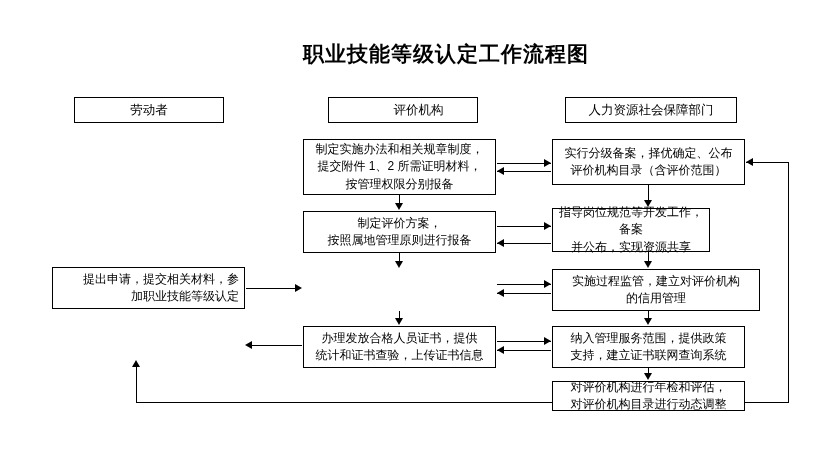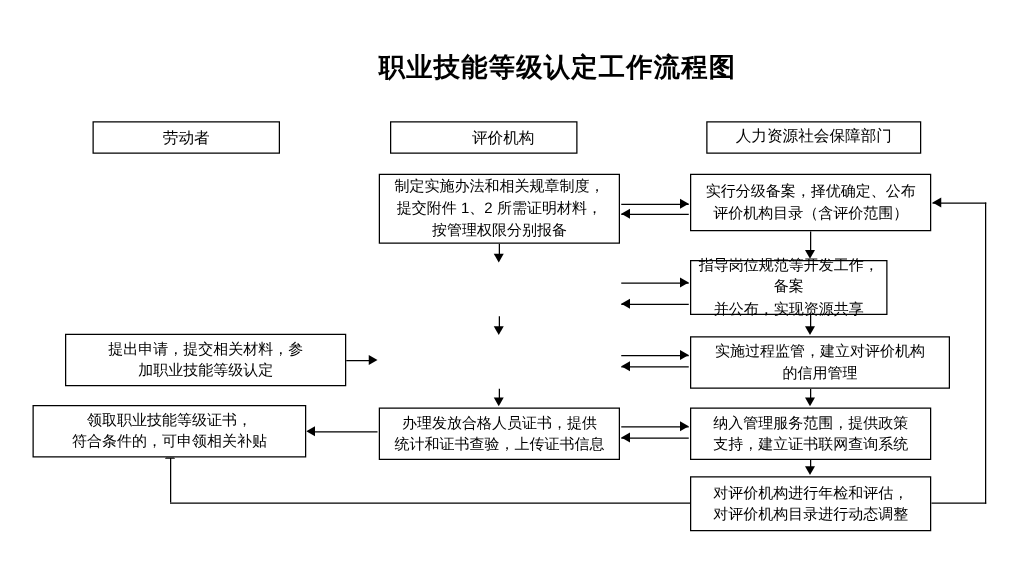--- a/index.html
+++ b/index.html
@@ -89,32 +89,36 @@
 </head>
 <body>
 
 <div id="canvas">
 
   <div class="title">职业技能等级认定工作流程图</div>
 
   <div class="box header-box" style="left:74px; top:97px; width:150px; height:26px;align-items:center;">
     <span>劳动者</span>
   </div>
-  <div class="box header-box" style="left:312px; top:97px; width:150px; height:26px;padding-left:36px;">
+  <div class="box header-box" style="left:328px; top:97px; width:150px; height:26px;padding-left:36px;">
     <span>评价机构</span>
   </div>
-  <div class="box header-box" style="left:565px; top:97px; width:172px; height:26px;font-family:Liberation Mono, monospace;">
+  <div class="box header-box" style="left:565px; top:97px; width:172px; height:26px;">
     <span>人力资源社会保障部门</span>
   </div>
 
   <div class="box" style="left:303px; top:139px; width:193px; height:56px;">
     <span>制定实施办法和相关规章制度，
 提交附件 1、2 所需证明材料，
 按管理权限分别报备</span>
   </div>
+  <div class="box" style="left:303px; top:211px; width:193px; height:42px;">
+    <span>制定评价方案，
+按照属地管理原则进行报备</span>
+  </div>
   <div class="box" style="left:552px; top:139px; width:193px; height:46px;">
     <span>实行分级备案，择优确定、公布
 评价机构目录（含评价范围）</span>
   </div>
 
   <div class="box" style="left:303px; top:326px; width:193px; height:42px;">
     <span>办理发放合格人员证书，提供
 统计和证书查验，上传证书信息</span>
   </div>
   <div class="box" style="left:552px; top:208px; width:158px; height:44px;">
@@ -122,32 +126,28 @@
 并公布，实现资源共享</span>
   </div>
   <div class="box" style="left:552px; top:269px; width:208px; height:42px;">
     <span>实施过程监管，建立对评价机构
 的信用管理</span>
   </div>
   <div class="box" style="left:552px; top:326px; width:193px; height:42px;">
     <span>纳入管理服务范围，提供政策
 支持，建立证书联网查询系统</span>
   </div>
-  <div class="box" style="left:552px; top:381px; width:193px; height:44px;">
+  <div class="box" style="left:552px; top:381px; width:193px; height:30px;">
     <span>对评价机构进行年检和评估，
 对评价机构目录进行动态调整</span>
   </div>
 
-  <div class="box" style="left:52px; top:267px; width:225px; height:42px;">
+  <div class="box" style="left:52px; top:267px; width:193px; height:42px;text-align:right;">
     <span>提出申请，提交相关材料，参
 加职业技能等级认定</span>
-  </div>
-  <div class="box" style="left:26px; top:324px; width:219px; height:42px;">
-    <span>领取职业技能等级证书，
-符合条件的，可申领相关补贴</span>
   </div>
 
   <div class="conn v" style="left:399px; top:195px; height:9px;"></div>
   <div class="arrow arrow-down" style="left:395px; top:203px;"></div>
 
   <div class="conn v" style="left:399px; top:253px; height:9px;"></div>
   <div class="arrow arrow-down" style="left:395px; top:261px;"></div>
 
   <div class="conn v" style="left:399px; top:311px; height:8px;"></div>
   <div class="arrow arrow-down" style="left:395px; top:318px;"></div>

